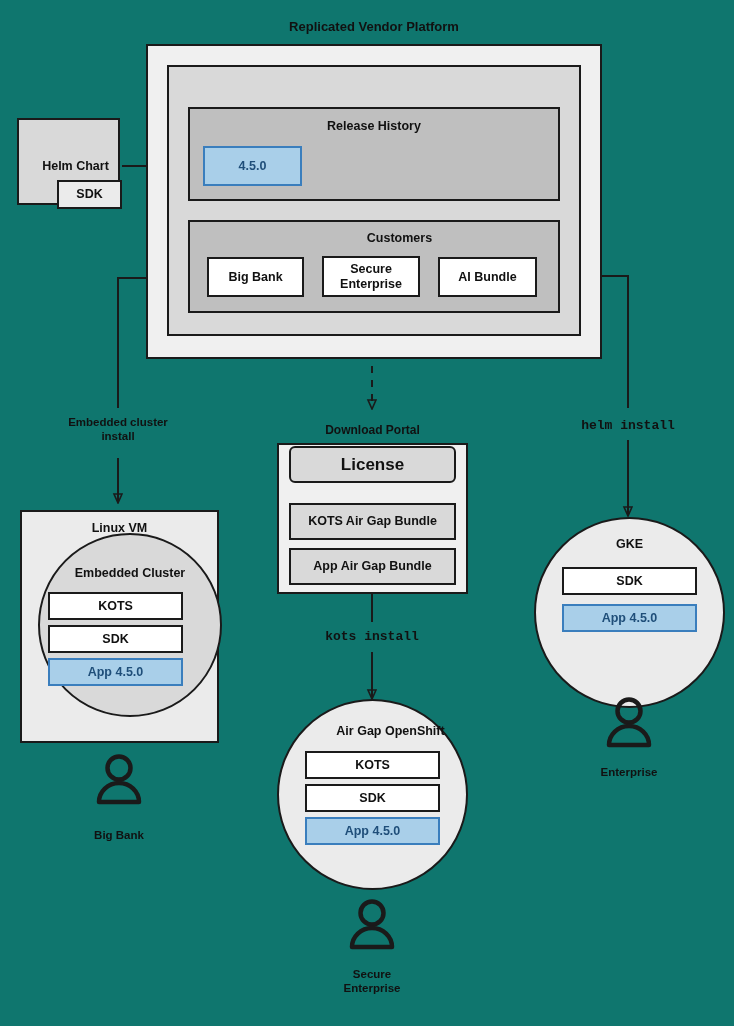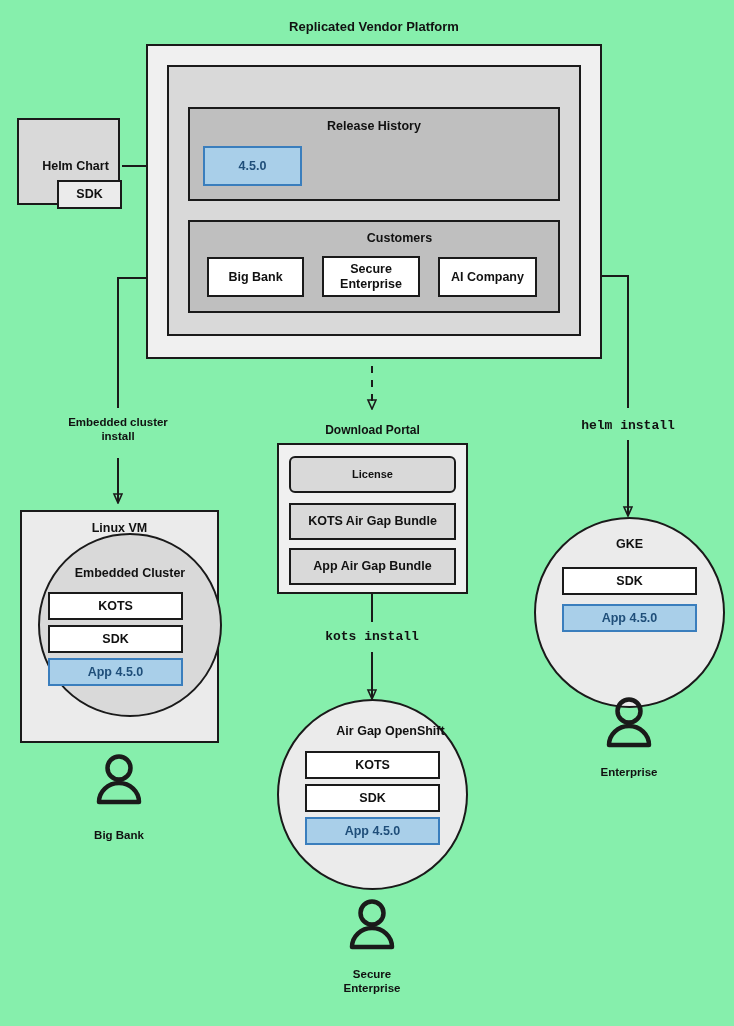--- a/index.html
+++ b/index.html
@@ -7,21 +7,21 @@
     padding: 0;
     background: #ffffff;
   }
   body {
     font-family: "Liberation Sans", sans-serif;
   }
   #stage {
     position: relative;
     width: 734px;
     height: 1026px;
-    background: #86efac;
+    background: #0f766e;
     overflow: hidden;
   }
   #wires {
     position: absolute;
     left: 0; top: 0;
     width: 734px;
     height: 1026px;
     pointer-events: none;
   }
   .node {
@@ -119,33 +119,33 @@
 
 
   <div class="node box fill-bf" style="left:188px; top:220px; width:372px; height:93px;"></div>
   <div class="plain-lbl" style="left:188px; top:231px; width:423px; font-size:12.5px;">Customers</div>
 
   <div class="node ctr box fill-wh" style="left:207px; top:257px; width:97px; height:40px; font-size:12.5px;">Big Bank</div>
 
   <div class="node ctr box fill-wh" style="left:322px; top:256px; width:98px; height:41px; font-size:12.5px; white-space:pre-line;">Secure
 Enterprise</div>
 
-  <div class="node ctr box fill-wh" style="left:438px; top:257px; width:99px; height:40px; font-size:12.5px;">AI Company</div>
+  <div class="node ctr box fill-wh" style="left:438px; top:257px; width:99px; height:40px; font-size:12.5px;">AI Bundle</div>
 
   <div class="node box fill-d9" style="left:17px; top:118px; width:103px; height:87px;"></div>
   <div class="plain-lbl" style="left:17px; top:159px; width:117px; font-size:12.5px;text-align:center;">Helm Chart</div>
   <div class="node ctr box fill-eb" style="left:57px; top:180px; width:65px; height:29px; font-size:12.5px;">SDK</div>
 
   <div class="plain-lbl" style="left:38px; top:416px; width:160px; font-size:11.5px; white-space:pre-line;">Embedded cluster
 install</div>
 
   <div class="plain-lbl" style="left:277px; top:423px; width:191px; font-size:12px;">Download Portal</div>
   <div class="node box fill-f2" style="left:277px; top:443px; width:191px; height:151px;"></div>
 
-  <div class="node ctr box fill-d9" style="left:289px; top:456px; width:167px; height:37px; font-size:11px;border-radius:6px;">License</div>
+  <div class="node ctr box fill-d9" style="left:289px; top:446px; width:167px; height:37px; font-size:17px;border-radius:6px;">License</div>
   <div class="node ctr box fill-d9" style="left:289px; top:548px; width:167px; height:37px; font-size:12.5px;">App Air Gap Bundle</div>
   <div class="node ctr box fill-d9" style="left:289px; top:503px; width:167px; height:37px; font-size:12.5px;">KOTS Air Gap Bundle</div>
 
   <div class="plain-lbl mono" style="left:292px; top:629px; width:160px; font-size:13px;">kots install</div>
 
   <div class="plain-lbl mono" style="left:548px; top:418px; width:160px; font-size:13px;">helm install</div>
 
   <div class="node box fill-eb" style="left:20px; top:510px; width:199px; height:233px;"></div>
   <div class="plain-lbl" style="left:20px; top:521px; width:199px; font-size:12.5px;">Linux VM</div>
   <div class="node circle fill-d9" style="left:43px; top:533px; width:184px; height:184px; left:38px;"></div>

